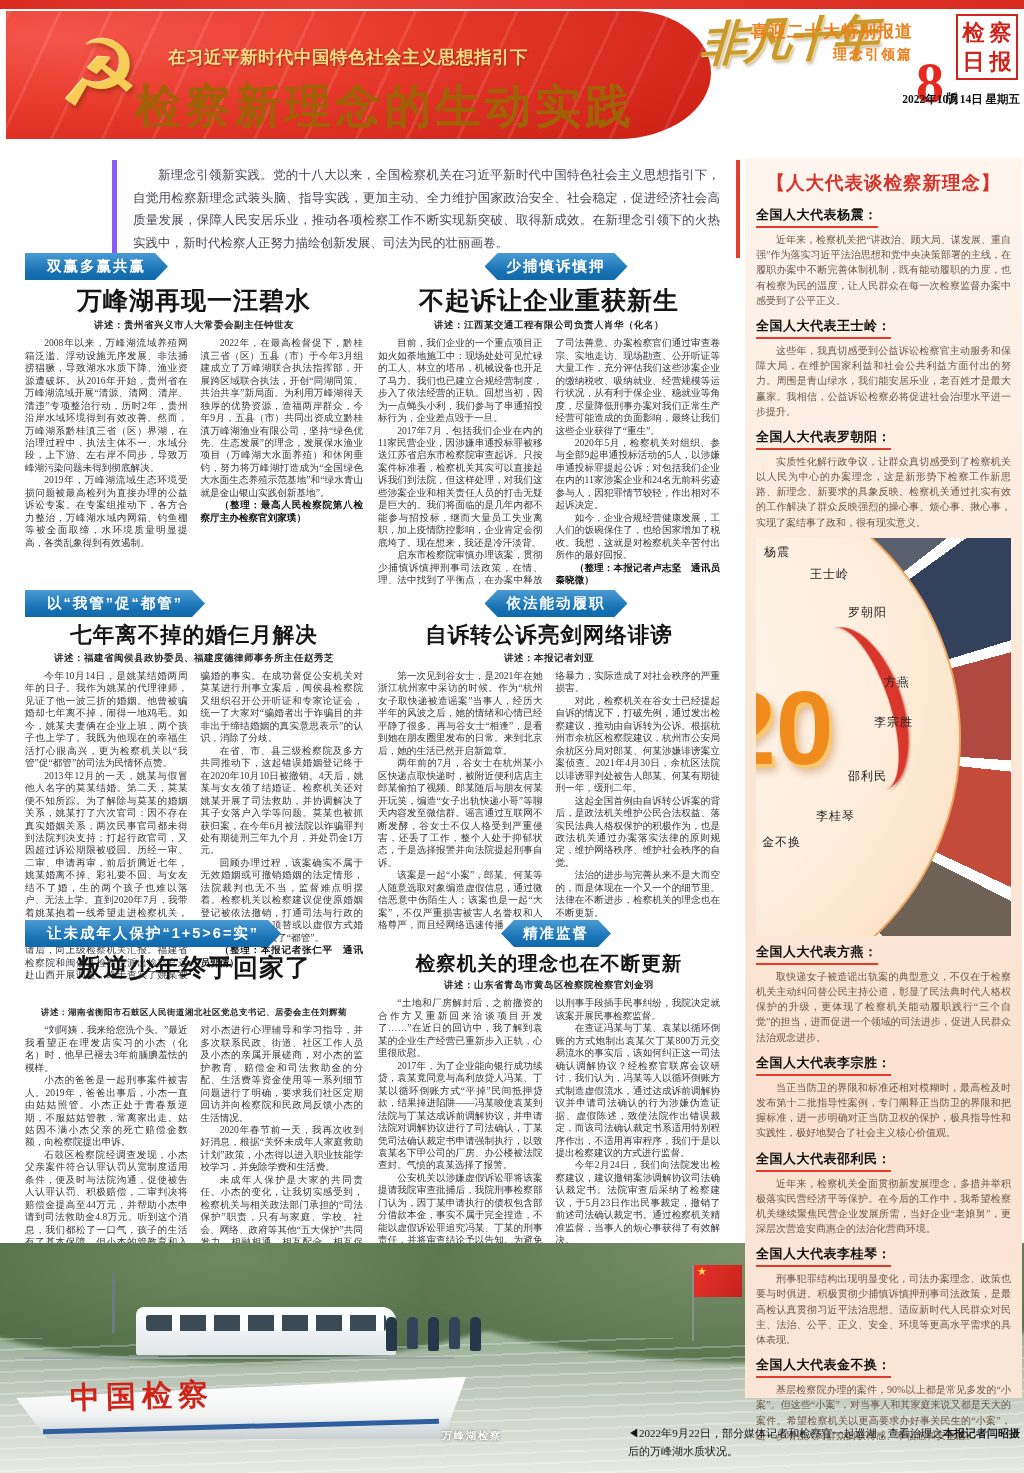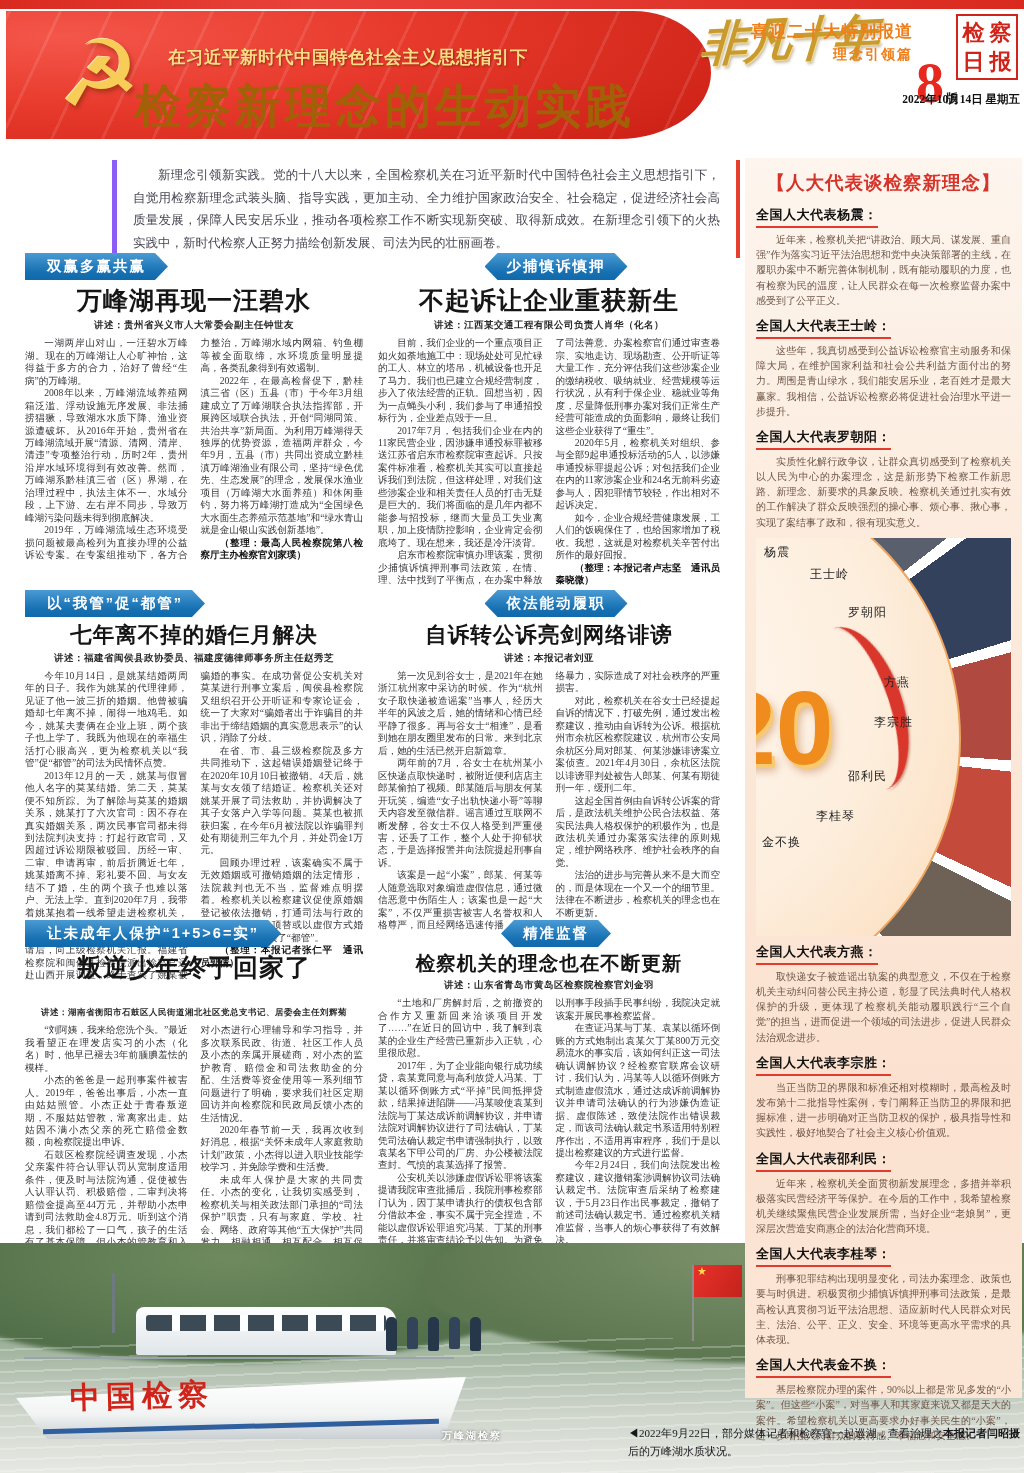--- a/index.html
+++ b/index.html
@@ -149,21 +149,20 @@
 
   <div class="main-title">检察新理念的生动实践</div>
 
   <div class="intro">新理念引领新实践。党的十八大以来，全国检察机关在习近平新时代中国特色社会主义思想指引下，自觉用检察新理念武装头脑、指导实践，更加主动、全力维护国家政治安全、社会稳定，促进经济社会高质量发展，保障人民安居乐业，推动各项检察工作不断实现新突破、取得新成效。在新理念引领下的火热实践中，新时代检察人正努力描绘创新发展、司法为民的壮丽画卷。</div>
 
   <div class="article a1">
     <div><span class="tag point-right">双赢多赢共赢</span></div>
     <div class="headline t-lg">万峰湖再现一汪碧水</div>
     <div class="byline">讲述：贵州省兴义市人大常委会副主任钟世友</div>
     <div class="body">
-        <p>一湖两岸山对山，一汪碧水万峰湖。现在的万峰湖让人心旷神怡，这得益于多方的合力，治好了曾经“生病”的万峰湖。</p>
         <p>2008年以来，万峰湖流域养殖网箱泛滥、浮动设施无序发展、非法捕捞猖獗，导致湖水水质下降、渔业资源遭破坏。从2016年开始，贵州省在万峰湖流域开展“清源、清网、清岸、清违”专项整治行动，历时2年，贵州沿岸水域环境得到有效改善。然而，万峰湖系黔桂滇三省（区）界湖，在治理过程中，执法主体不一、水域分段，上下游、左右岸不同步，导致万峰湖污染问题未得到彻底解决。</p>
         <p>2019年，万峰湖流域生态环境受损问题被最高检列为直接办理的公益诉讼专案。在专案组推动下，各方合力整治，万峰湖水域内网箱、钓鱼棚等被全面取缔，水环境质量明显提高，各类乱象得到有效遏制。</p>
         <p>2022年，在最高检督促下，黔桂滇三省（区）五县（市）于今年3月组建成立了万峰湖联合执法指挥部，开展跨区域联合执法，开创“同湖同策、共治共享”新局面。为利用万峰湖得天独厚的优势资源，造福两岸群众，今年9月，五县（市）共同出资成立黔桂滇万峰湖渔业有限公司，坚持“绿色优先、生态发展”的理念，发展保水渔业项目（万峰湖大水面养殖）和休闲垂钓，努力将万峰湖打造成为“全国绿色大水面生态养殖示范基地”和“绿水青山就是金山银山实践创新基地”。</p>
         <p class="sign">（整理：最高人民检察院第八检察厅主办检察官刘家璞）</p>
       </div>
   </div>
 
   <div class="article a2">
     <div style="text-align:center;"><span class="tag diamond">少捕慎诉慎押</span></div>
     <div class="headline t-lg">不起诉让企业重获新生</div>

